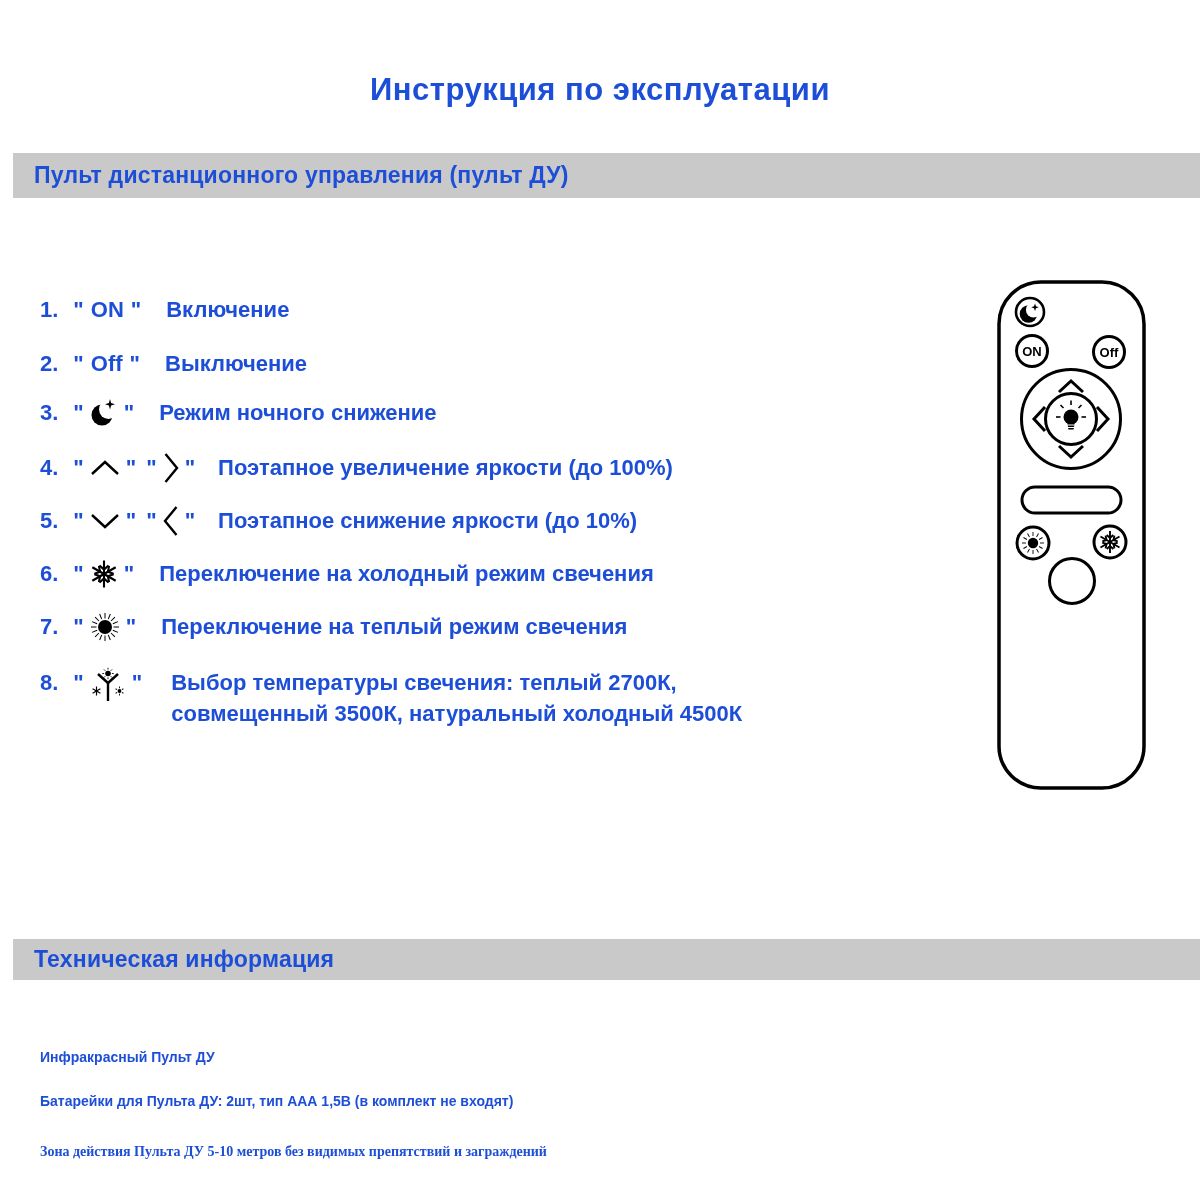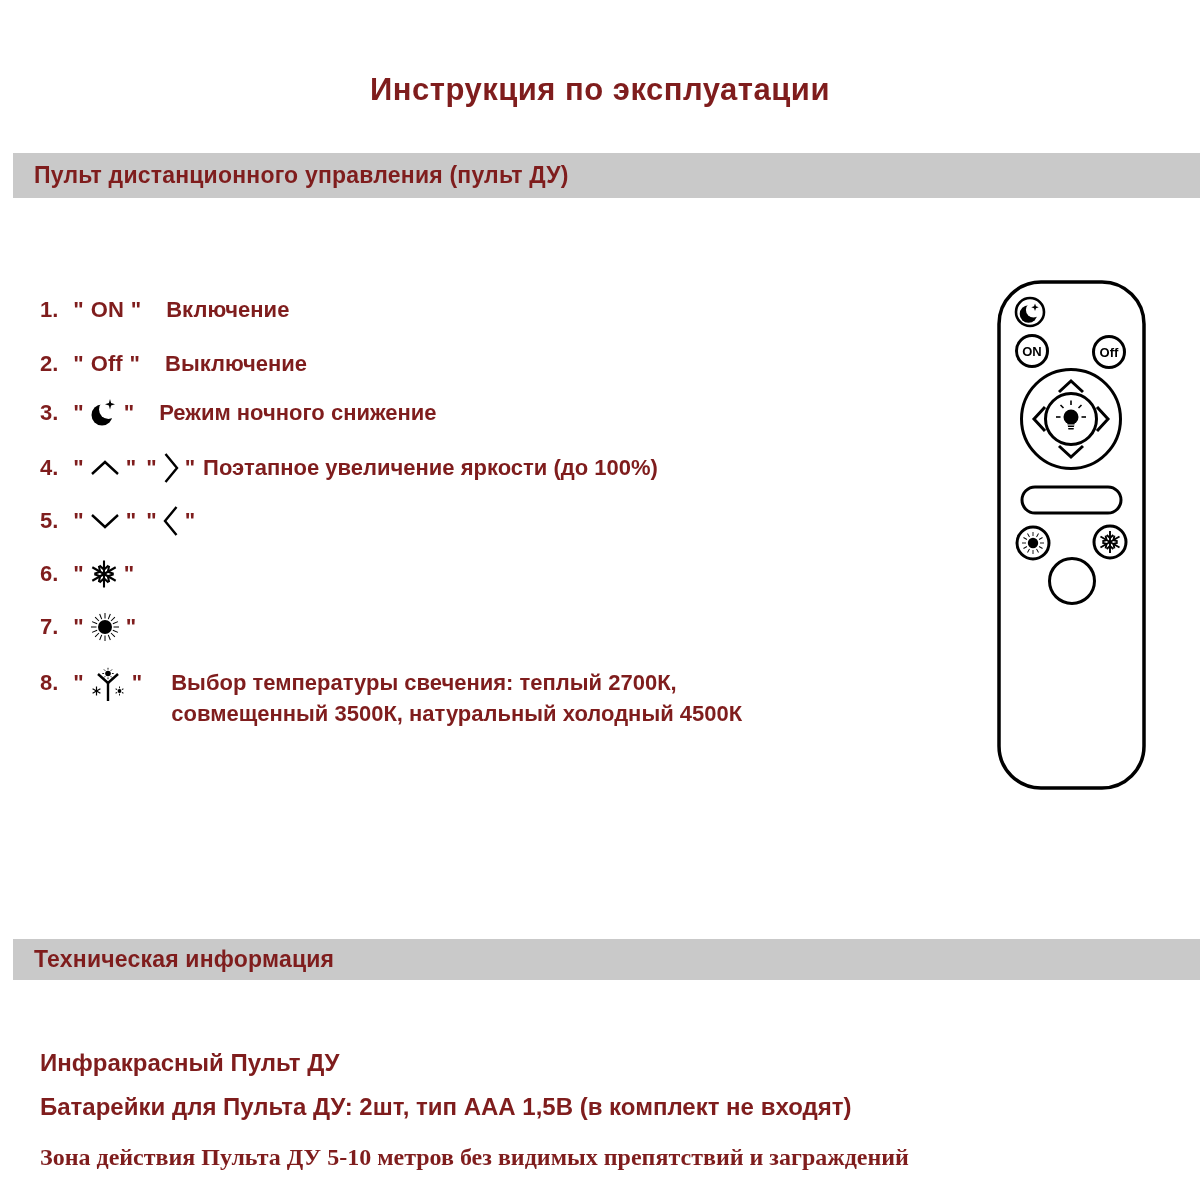--- a/index.html
+++ b/index.html
@@ -1,37 +1,37 @@
 <!DOCTYPE html>
 <html><head>
 <meta charset="utf-8">
 <style>
   html,body{margin:0;padding:0;background:#fff;}
   #page{position:relative;width:1200px;height:1200px;background:#fff;overflow:hidden;
-        font-family:"Liberation Sans",sans-serif;color:#7f1d1d;}
+        font-family:"Liberation Sans",sans-serif;color:#1d4ed8;}
   #doc-title{position:absolute;top:72px;left:0;width:1200px;text-align:center;
              font-size:31px;font-weight:700;letter-spacing:.5px;}
   .section-bar{position:absolute;left:13px;width:1187px;background:#c9c9c9;
                display:flex;align-items:center;}
   #remote-section-bar{top:153px;height:45px;}
   #tech-section-bar{top:939px;height:41px;}
   .section-bar .bar-label{font-size:23px;font-weight:700;padding-left:21px;letter-spacing:.2px;}
   .item{position:absolute;left:40px;display:flex;align-items:center;
         font-size:22px;font-weight:700;white-space:nowrap;}
   .item .num{margin-right:10px;}
   .item .q{margin:0 5px;}
   .item .lbl{margin:0 2px;}
   .item .txt{margin-left:20px;}
-  .item .txt-wide{margin-left:3px;}
+  .item .txt-wide{margin-left:18px;}
   .item svg{display:block;}
   #item-8{align-items:flex-start;}
   #item-8 .q{line-height:31px;}
   #item-8 .num{line-height:31px;}
   #item-8 .multiline{margin-left:24px;line-height:31px;}
-  .tech-line{position:absolute;left:40px;font-size:24px;font-weight:700;white-space:nowrap;}
+  .tech-line{position:absolute;left:40px;font-size:14px;font-weight:700;white-space:nowrap;}
   #tech-line-0{top:1049px;}
   #tech-line-1{top:1093px;}
   #tech-line-2{top:1144px;font-family:Liberation Serif, serif;}
   #remote-figure{position:absolute;left:995px;top:278px;width:153px;height:520px;}
   #item-1{top:297px;} #item-2{top:351px;} #item-3{top:397px;} #item-4{top:451px;}
   #item-5{top:504px;} #item-6{top:559px;} #item-7{top:611px;} #item-8{top:667px;}
 </style>
 </head>
 <body>
 
@@ -91,20 +91,21 @@
     <span class="q">"</span>
     <svg width="32" height="18" viewBox="0 0 32 18">
       <path d="M3 3 L16 15 L29 3" fill="none" stroke="#000" stroke-width="2.4"></path>
     </svg>
     <span class="q">"</span>
     <span class="q">"</span>
     <svg width="18" height="34" viewBox="0 0 18 34">
       <path d="M14.5 3 L3 17 L14.5 31" fill="none" stroke="#000" stroke-width="2.4"></path>
     </svg>
     <span class="q">"</span>
+    <span class="txt-wide">Поэтапное снижение яркости (до 10%)</span>
   </div>
 
   <div class="item" id="item-6">
     <span class="num">6.</span>
     <span class="q">"</span>
     <svg width="30" height="30" viewBox="0 0 30 30">
       <g stroke="#000" stroke-width="2.1" fill="none">
         <g>
           <line x1="15" y1="1.5" x2="15" y2="28.5"></line>
           <path d="M10.5 6.5 L15 10.5 L19.5 6.5"></path>
@@ -116,20 +117,21 @@
           <path d="M10.5 23.5 L15 19.5 L19.5 23.5"></path>
         </g>
         <g transform="rotate(120 15 15)">
           <line x1="15" y1="1.5" x2="15" y2="28.5"></line>
           <path d="M10.5 6.5 L15 10.5 L19.5 6.5"></path>
           <path d="M10.5 23.5 L15 19.5 L19.5 23.5"></path>
         </g>
       </g>
     </svg>
     <span class="q">"</span>
+    <span class="txt">Переключение на холодный режим свечения</span>
   </div>
 
   <div class="item" id="item-7">
     <span class="num">7.</span>
     <span class="q">"</span>
     <svg width="32" height="32" viewBox="0 0 32 32">
       <circle cx="16" cy="16" r="7" fill="#000"></circle>
       <g stroke="#000" stroke-width="1">
         <line x1="16" y1="2" x2="16" y2="7.5"></line>
         <line x1="16" y1="2" x2="16" y2="7.5" transform="rotate(22.5 16 16)"></line>
@@ -143,20 +145,21 @@
         <line x1="16" y1="2" x2="16" y2="7.5" transform="rotate(202.5 16 16)"></line>
         <line x1="16" y1="2" x2="16" y2="7.5" transform="rotate(225 16 16)"></line>
         <line x1="16" y1="2" x2="16" y2="7.5" transform="rotate(247.5 16 16)"></line>
         <line x1="16" y1="2" x2="16" y2="7.5" transform="rotate(270 16 16)"></line>
         <line x1="16" y1="2" x2="16" y2="7.5" transform="rotate(292.5 16 16)"></line>
         <line x1="16" y1="2" x2="16" y2="7.5" transform="rotate(315 16 16)"></line>
         <line x1="16" y1="2" x2="16" y2="7.5" transform="rotate(337.5 16 16)"></line>
       </g>
     </svg>
     <span class="q">"</span>
+    <span class="txt">Переключение на теплый режим свечения</span>
   </div>
 
   <div class="item" id="item-8">
     <span class="num">8.</span>
     <span class="q">"</span>
     <svg width="38" height="38" viewBox="0 0 38 38">
       <g stroke="#000" stroke-width="2.4" fill="none">
         <line x1="19" y1="16" x2="19" y2="34"></line>
         <line x1="19" y1="16" x2="9" y2="7"></line>
         <line x1="19" y1="16" x2="29" y2="7"></line>

